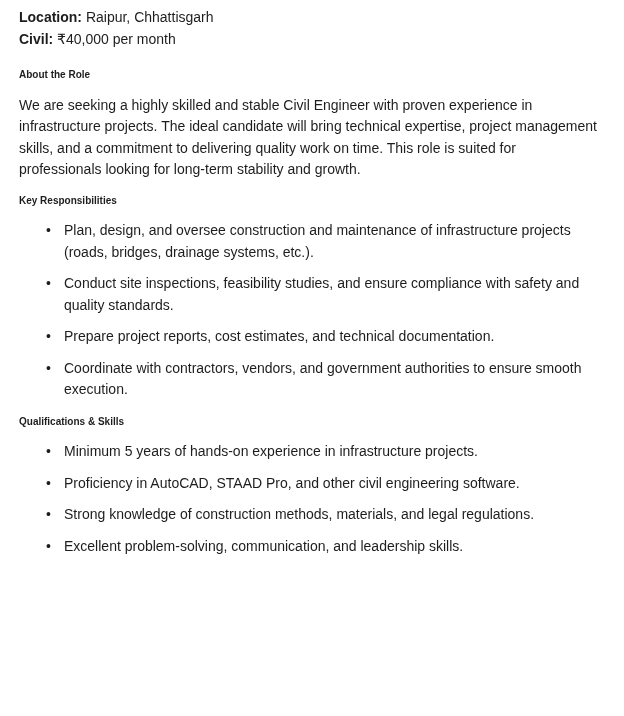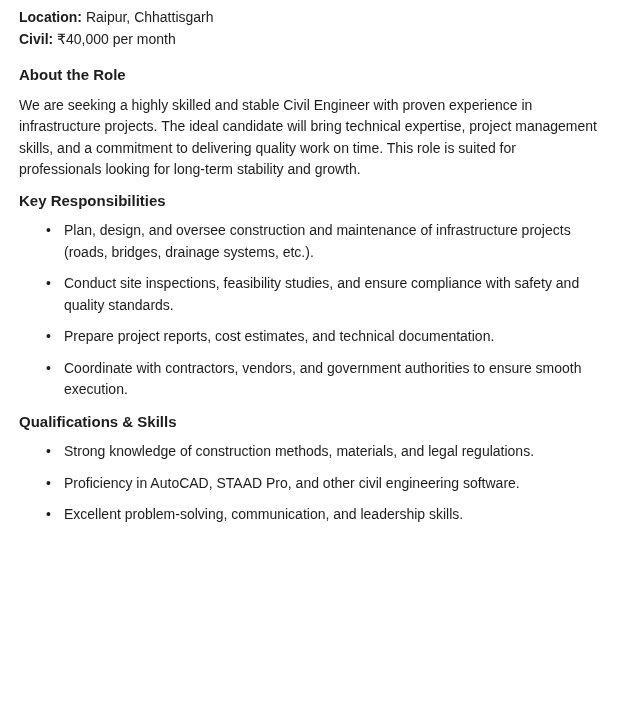--- a/index.html
+++ b/index.html
@@ -20,21 +20,21 @@
     font-size: 14px;
     line-height: 21.5px;
   }
   .meta-block {
     margin-bottom: 14px;
   }
   .meta-line .label {
     font-weight: 700;
   }
   h2.doc-heading {
-    font-size: 15px;
+    font-size: 10px;
     line-height: 21.5px;
     font-weight: 700;
     margin: 0 0 9px 0;
   }
   p.doc-paragraph {
     margin: 0 0 9px 0;
     max-width: 578px;
   }
   ul.doc-list {
     list-style: none;
@@ -71,18 +71,19 @@
   <h2 class="doc-heading">Key Responsibilities</h2>
   <ul class="doc-list">
     <li>Plan, design, and oversee construction and maintenance of infrastructure projects (roads, bridges, drainage systems, etc.).</li>
     <li>Conduct site inspections, feasibility studies, and ensure compliance with safety and quality standards.</li>
     <li>Prepare project reports, cost estimates, and technical documentation.</li>
     <li>Coordinate with contractors, vendors, and government authorities to ensure smooth execution.</li>
   </ul>
 
   <h2 class="doc-heading">Qualifications &amp; Skills</h2>
   <ul class="doc-list">
+    <li>Minimum 5 years of hands-on experience in infrastructure projects.</li>
+    <li>Proficiency in AutoCAD, STAAD Pro, and other civil engineering software.</li>
     <li>Strong knowledge of construction methods, materials, and legal regulations.</li>
-    <li>Proficiency in AutoCAD, STAAD Pro, and other civil engineering software.</li>
     <li>Excellent problem-solving, communication, and leadership skills.</li>
   </ul>
 
 </div>
 
 </body></html>

